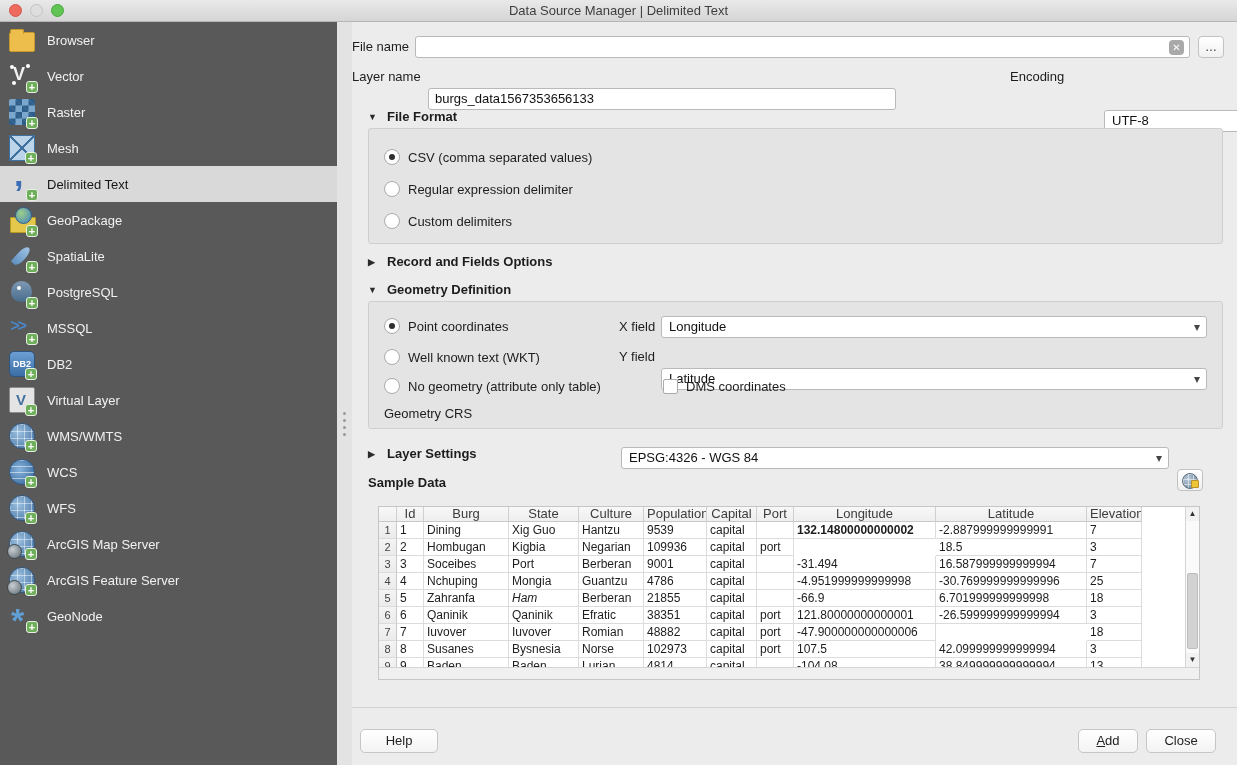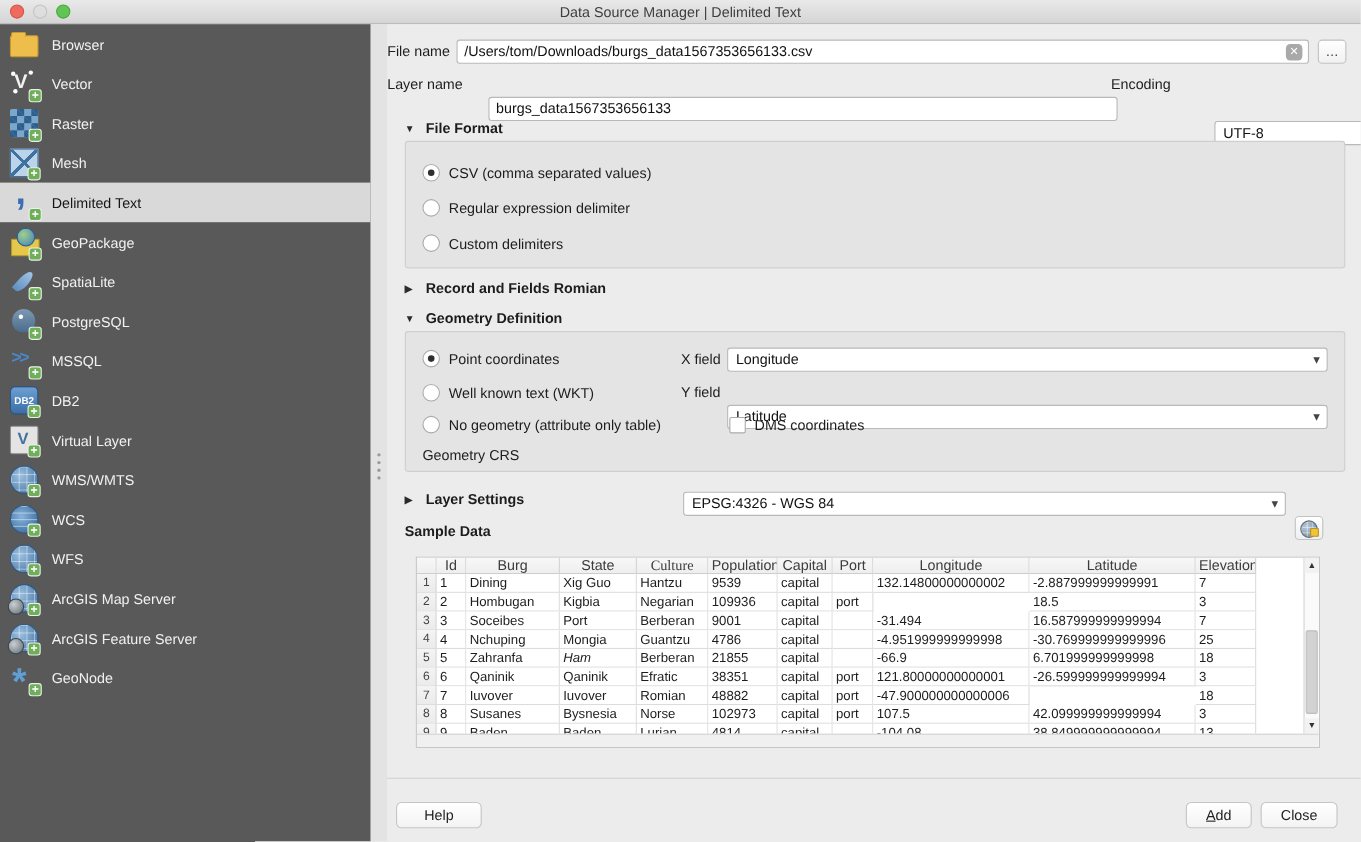--- a/index.html
+++ b/index.html
@@ -240,27 +240,26 @@
       </div>
       <span class="label">GeoNode</span>
     </div>
   </div>
 <div class="splitter"></div>
 
 <div class="content">
 
   <div class="abs field-label" style="left:0;top:14px;">File name</div>
   <div class="abs text-input" style="left:63px;top:14px;width:775px;">
-    <span>/Users/tom/Downloads/burgs_data1567353656133.csv</span>
     <span class="clear-btn">✕</span>
   </div>
   <div class="abs mini-btn" style="left:846px;top:14px;width:26px;">…</div>
 
   <div class="abs field-label" style="left:0;top:44px;">Layer name</div>
-  <div class="abs text-input" style="left:76px;top:44px;width:572px;margin-left:16px;">
+  <div class="abs text-input" style="left:76px;top:44px;width:468px;">
     <span>burgs_data1567353656133</span>
   </div>
   <div class="abs field-label" style="left:658px;top:44px;">Encoding</div>
   <div class="abs combo" style="left:752px;top:44px;width:153px;">
     <span>UTF-8</span>
   </div>
 
   <div class="abs section-head" style="left:16px;top:87px;">
     <span class="tri">▼</span>
     <span>File Format</span>
@@ -275,21 +274,21 @@
         <span class="radio-label">Regular expression delimiter</span>
       </div>
       <div class="radio-row" style="left: 15px; top: 83px;">
         <span class="radio"></span>
         <span class="radio-label">Custom delimiters</span>
       </div>
     </div>
 
   <div class="abs section-head" style="left:16px;top:232px;">
     <span class="tri">▶</span>
-    <span>Record and Fields Romian</span>
+    <span>Record and Fields Options</span>
   </div>
 
   <div class="abs section-head" style="left:16px;top:260px;">
     <span class="tri">▼</span>
     <span>Geometry Definition</span>
   </div>
   <div class="abs groupbox" style="left:16px;top:279px;width:855px;height:128px;" id="geo-box">
     <div class="radio-row" style="left:306px;top:16px;">
       <span class="field-label">X field</span>
     </div>
@@ -334,38 +333,38 @@
 
   <div class="abs" style="left:16px;top:453px;font-weight:bold;">Sample Data</div>
 
   <div class="abs table-wrap" style="left:26px;top:484px;width:822px;height:174px;">
     <div class="tbl-viewport" id="tbl-viewport">
         <div class="tr head">
           <div class="td rownum" style="width: 18px;"></div>
           <div class="td" style="width: 27px;">Id</div>
           <div class="td" style="width: 85px;">Burg</div>
           <div class="td" style="width: 70px;">State</div>
-          <div class="td" style="width: 65px; font-family: Liberation Serif, serif;">Culture</div>
+          <div class="td" style="width: 65px;">Culture</div>
           <div class="td" style="width: 63px;">Population</div>
           <div class="td" style="width: 50px;">Capital</div>
           <div class="td" style="width: 37px;">Port</div>
           <div class="td" style="width: 142px;">Longitude</div>
           <div class="td" style="width: 151px;">Latitude</div>
           <div class="td" style="width: 55px;">Elevation</div>
         </div>
         <div class="tr">
           <div class="td rownum" style="width: 18px;">1</div>
           <div class="td" style="width: 27px;">1</div>
           <div class="td" style="width: 85px;">Dining</div>
           <div class="td" style="width: 70px;">Xig Guo</div>
           <div class="td" style="width: 65px;">Hantzu</div>
           <div class="td" style="width: 63px;">9539</div>
           <div class="td" style="width: 50px;">capital</div>
           <div class="td" style="width: 37px;"></div>
-          <div class="td" style="width: 142px;">132.14800000000002</div>
+          <div class="td" style="width: 142px; font-weight: bold;">132.14800000000002</div>
           <div class="td" style="width: 151px;">-2.887999999999991</div>
           <div class="td" style="width: 55px;">7</div>
         </div>
         <div class="tr">
           <div class="td rownum" style="width: 18px;">2</div>
           <div class="td" style="width: 27px;">2</div>
           <div class="td" style="width: 85px;">Hombugan</div>
           <div class="td" style="width: 70px;">Kigbia</div>
           <div class="td" style="width: 65px;">Negarian</div>
           <div class="td" style="width: 63px;">109936</div>

